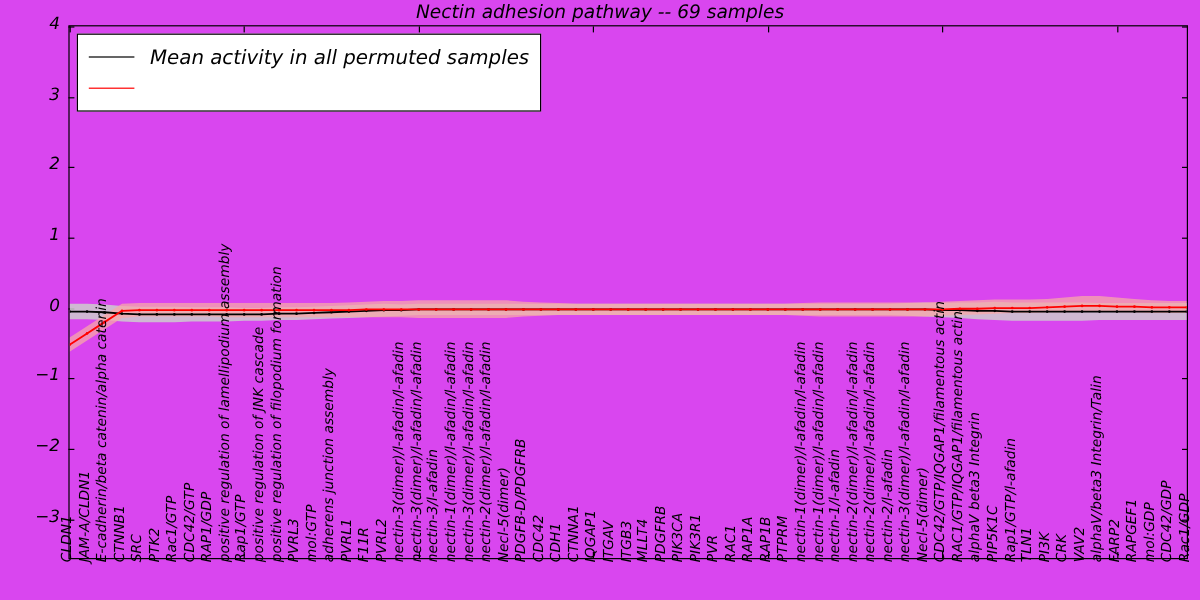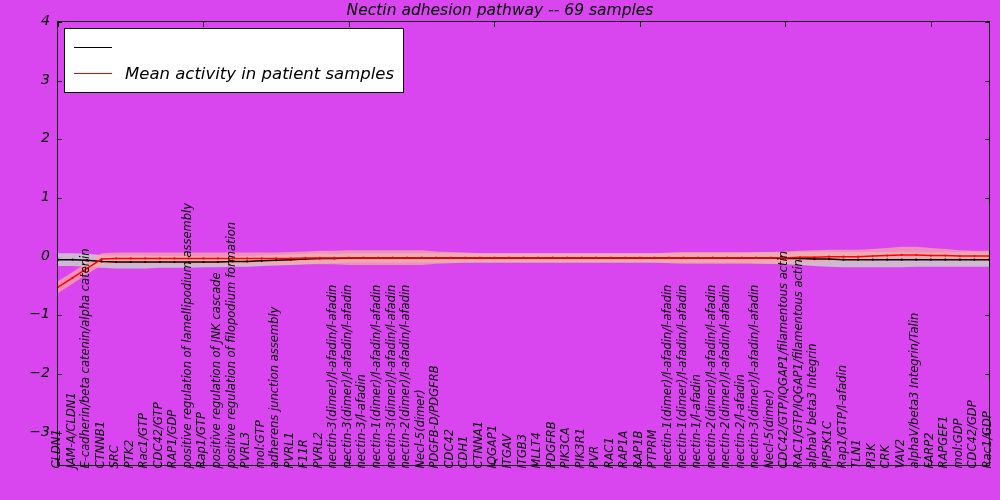--- a/index.html
+++ b/index.html
@@ -383,20 +383,20 @@
       <div class="xcat" style="left: 949.359px; bottom: 32px;">RAPGEF1</div>
       <div class="xcat" style="left: 963.906px; bottom: 32px;">mol:GDP</div>
       <div class="xcat" style="left: 978.453px; bottom: 32px;">CDC42/GDP</div>
       <div class="xcat" style="left: 993px; bottom: 32px;">Rac1/GDP</div>
     </div>
 
 
   <div id="legend">
     <div class="legend-row">
       <span class="legend-line"></span>
+      <span class="legend-text">Mean activity in all permuted samples</span>
     </div>
     <div class="legend-row">
       <span class="legend-line red"></span>
-      <span class="legend-text">Mean activity in patient samples</span>
     </div>
   </div>
 
 </div>
 
 </body></html>

